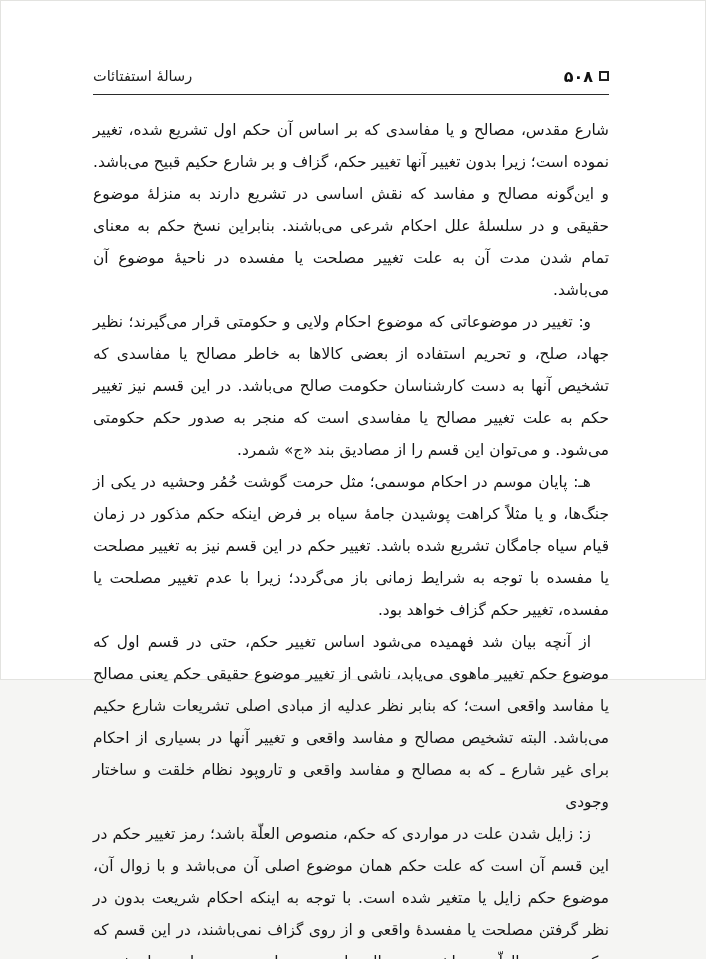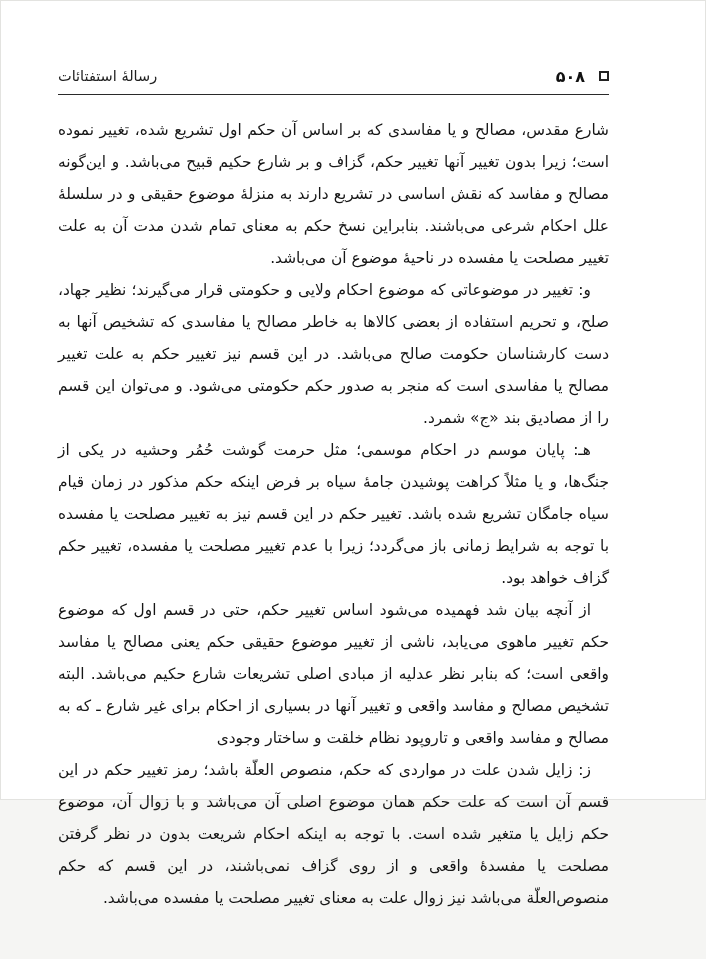--- a/index.html
+++ b/index.html
@@ -10,44 +10,44 @@
     width: 706px;
     height: 959px;
     background: #f5f5f3;
     font-family: "DejaVu Sans", sans-serif;
     color: #1c1c1c;
     overflow: hidden;
   }
   .page {
     box-sizing: border-box;
     width: 706px;
-    height: 800px;
+    height: 680px;
     background: #ffffff;
     border: 1px solid #e3e3e0;
-    padding: 64px 96px 0 57px;
+    padding: 64px 96px 0 92px;
   }
   .page-header {
     display: flex;
     flex-direction: row;
     justify-content: space-between;
     align-items: center;
     direction: ltr;
     height: 22px;
   }
   .running-title {
     direction: rtl;
     font-size: 14.5px;
     color: #222;
     letter-spacing: 0.2px;
   }
   .page-number-group {
     display: flex;
     flex-direction: row;
     align-items: center;
-    gap: 14px;
+    gap: 6px;
     direction: ltr;
   }
   .page-number {
     font-size: 16px;
     font-weight: bold;
     color: #111;
     direction: rtl;
   }
   .square-marker {
     display: inline-block;

